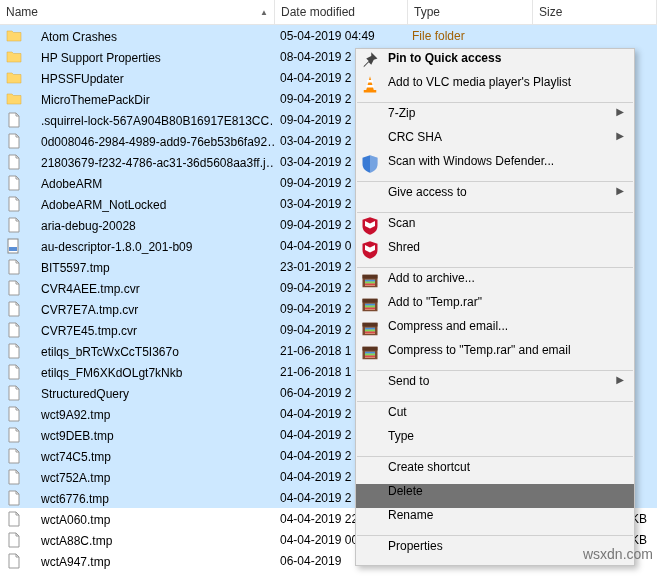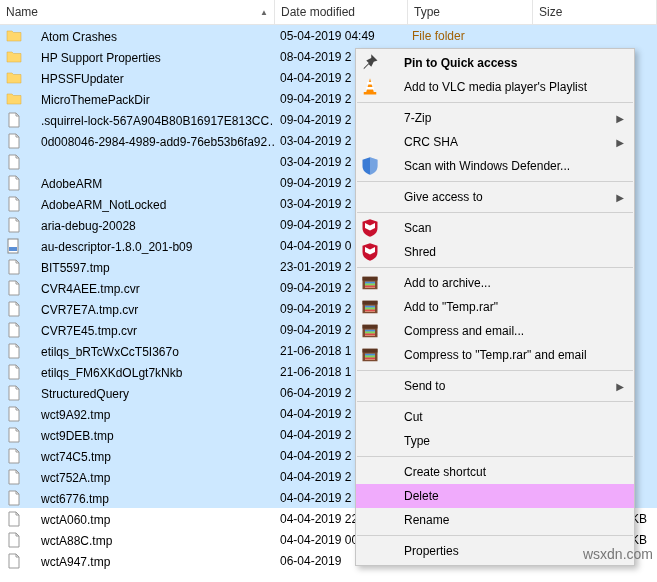--- a/index.html
+++ b/index.html
@@ -16,25 +16,25 @@
   .row.unsel{background:#fff}
   .cell{padding:0 6px;white-space:nowrap;overflow:hidden;text-overflow:ellipsis}
   .cell.name{width:262px;display:flex;align-items:flex-end;gap:19px}
   .cell.date{width:120px;color:#000}
   .cell.type{width:112px;color:#a16207}
   .cell.size{flex:1;text-align:right;padding-right:10px}
   .ico{width:16px;height:16px;flex:0 0 16px}
   .ico svg{width:16px;height:16px;display:block}
   
   .ctx{position:absolute;left:355px;top:48px;width:278px;background:#f2f2f2;border:1px solid #c6c6c6;box-shadow:3px 3px 6px rgba(0,0,0,.25);padding:2px 0}
-  .mi{display:flex;align-items:center;height:24px;padding:0 10px 0 4px;gap:24px;white-space:nowrap}
+  .mi{display:flex;align-items:flex-start;height:24px;padding:0 10px 0 4px;gap:8px;white-space:nowrap}
   .mi .mico{width:20px;height:20px;flex:0 0 20px;display:flex;align-items:center;justify-content:center}
   .mi .lbl{flex:1}
   .mi .arr{font-size:10px;color:#555}
-  .mi.hl{background:#f0abfc}
+  .mi.hl{background:#737373}
   .sep{height:1px;background:#d0d0d0;margin:3px 1px}
   .foot{position:absolute;right:4px;bottom:20px;font-size:14px;color:#777}
 </style>
 </head>
 <body>
 
 <div class="header">
   <div class="hcol name">
     <span>Name</span>
     <span class="sortglyph">▲</span>
@@ -132,20 +132,21 @@
       <div class="cell size"></div>
     </div>
     <div class="row sel">
       <div class="cell name">
         <span class="ico">
           <svg viewBox="0 0 16 16">
             <path fill="#fff" stroke="#999" stroke-width="1" d="M3 1h7l3 3v11H3z"></path>
             <path fill="none" stroke="#999" d="M10 1v3h3"></path>
           </svg>
         </span>
+        <span>21803679-f232-4786-ac31-36d5608aa3ff.j…</span>
       </div>
       <div class="cell date">03-04-2019 2</div>
       <div class="cell type"></div>
       <div class="cell size"></div>
     </div>
     <div class="row sel">
       <div class="cell name">
         <span class="ico">
           <svg viewBox="0 0 16 16">
             <path fill="#fff" stroke="#999" stroke-width="1" d="M3 1h7l3 3v11H3z"></path>

